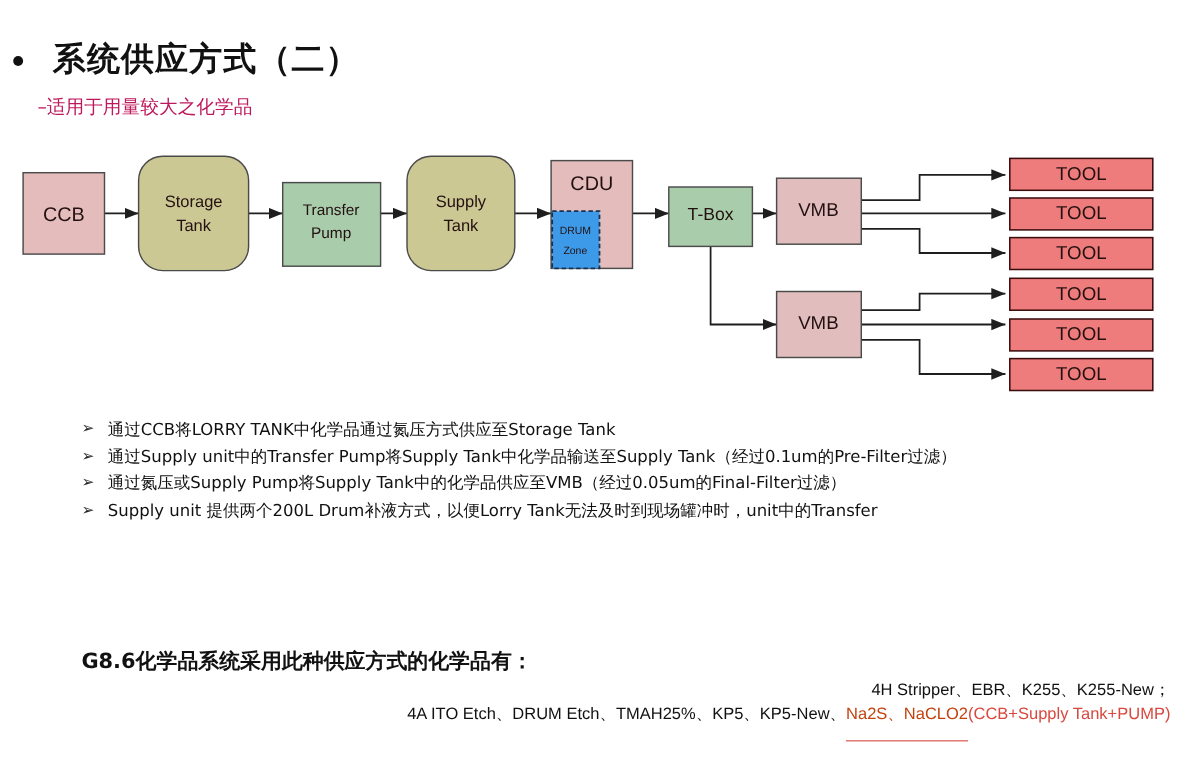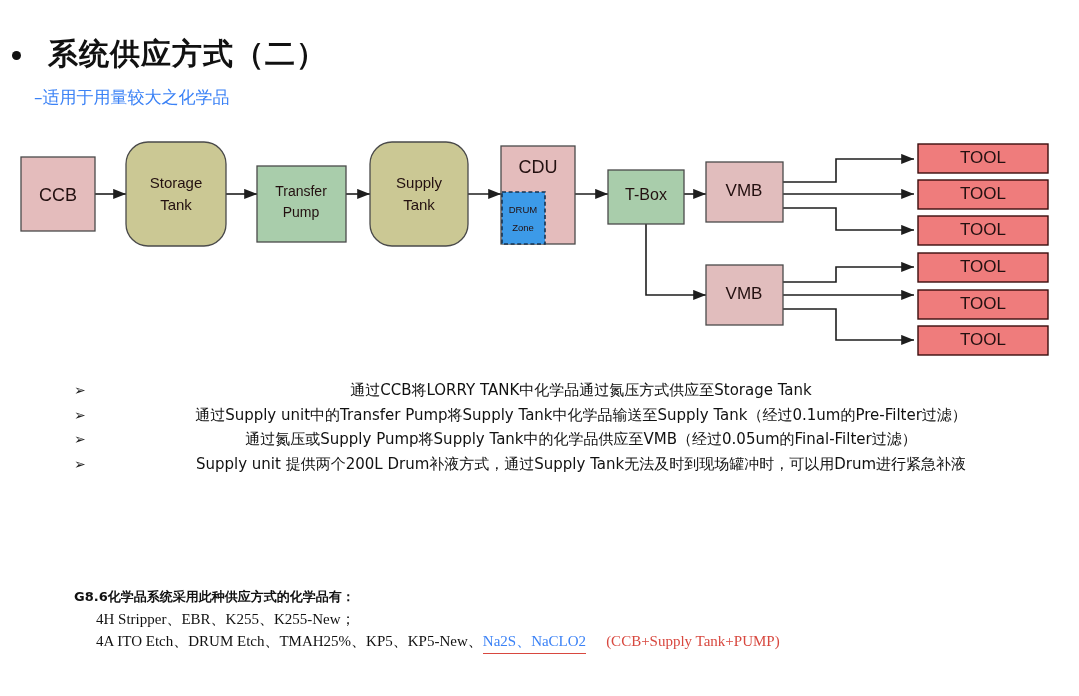--- a/index.html
+++ b/index.html
@@ -16,21 +16,21 @@
     border-radius:50%;background:#111;
   }
   #page-title{
     position:absolute;left:48px;top:0;
     font-size:30px;font-weight:600;letter-spacing:1px;color:#111;
     font-family:"DejaVu Sans","Liberation Sans",sans-serif;
     white-space:nowrap;
   }
   #page-subtitle{
     position:absolute;left:34px;top:86px;
-    font-size:17px;color:#3b82f6;white-space:nowrap;
+    font-size:17px;color:#be185d;white-space:nowrap;
     font-family:"DejaVu Sans","Liberation Sans",sans-serif;
   }
 
   
   #diagram{position:absolute;left:0;top:130px;width:1079px;height:240px;}
   #diagram svg{display:block;}
   .node-label{
     font-family:"Liberation Sans","DejaVu Sans",sans-serif;
     fill:#231010;text-anchor:middle;dominant-baseline:middle;
   }
@@ -43,37 +43,38 @@
     letter-spacing:.3px;
   }
   .bullet-row{
     display:flex;align-items:flex-start;margin:0 0 4px 0;
     font-size:15px;line-height:1.38;color:#111;
     font-family:"DejaVu Sans","Liberation Sans",sans-serif;
   }
   .bullet-mark{
     flex:0 0 auto;width:24px;color:#222;font-size:14px;line-height:1.45;
   }
-  .bullet-text{flex:1 1 auto;text-align:center;}
+  .bullet-text{flex:1 1 auto;}
 
   #chem-block{position:absolute;left:74px;top:588px;width:990px;}
   .chem-head{
-    font-size:13px;font-weight:bold;color:#111;margin:0 0 3px 0;
+    font-size:19px;font-weight:bold;color:#111;margin:0 0 3px 0;
     font-family:"DejaVu Sans","Liberation Sans",sans-serif;
   }
   .chem-line{
     font-size:15px;line-height:1.45;color:#111;margin-left:22px;
-    font-family:Liberation Serif, serif;
+    font-family:Liberation Sans, sans-serif;
     white-space:nowrap;
-  }
-  .chem-red{color:#d8483f;margin-left:20px;}
+    text-align:right;
+  }
+  .chem-red{color:#d8483f;}
   .chem-red-underline{
-    color:#3b82f6;
+    color:#c2410c;
     border-bottom:1.5px solid #d8483f;
-    padding-bottom:4px;
+    padding-bottom:15px;
   }
 </style>
 </head>
 <body>
 
 <div id="title-row">
   <span class="title-bullet"></span>
   <span id="page-title">系统供应方式（二）</span>
 </div>
 <div id="page-subtitle">–适用于用量较大之化学品</div>
@@ -189,21 +190,21 @@
   <div class="bullet-row">
     <span class="bullet-mark">➢</span>
     <span class="bullet-text">通过Supply unit中的Transfer Pump将Supply Tank中化学品输送至Supply Tank（经过0.1um的Pre-Filter过滤）</span>
   </div>
   <div class="bullet-row">
     <span class="bullet-mark">➢</span>
     <span class="bullet-text">通过氮压或Supply Pump将Supply Tank中的化学品供应至VMB（经过0.05um的Final-Filter过滤）</span>
   </div>
   <div class="bullet-row">
     <span class="bullet-mark">➢</span>
-    <span class="bullet-text">Supply unit 提供两个200L Drum补液方式，通过Supply Tank无法及时到现场罐冲时，可以用Drum进行紧急补液</span>
+    <span class="bullet-text">Supply unit 提供两个200L Drum补液方式，以便Lorry Tank无法及时到现场罐冲时，unit中的Transfer</span>
   </div>
 </div>
 
 <div id="chem-block">
   <div class="chem-head">G8.6化学品系统采用此种供应方式的化学品有：</div>
   <div class="chem-line">4H Stripper、EBR、K255、K255-New；</div>
   <div class="chem-line">
     <span>4A ITO Etch、DRUM Etch、TMAH25%、KP5、KP5-New、</span><span class="chem-red-underline">Na2S、NaCLO2</span><span class="chem-red">(CCB+Supply Tank+PUMP)</span>
   </div>
 </div>

